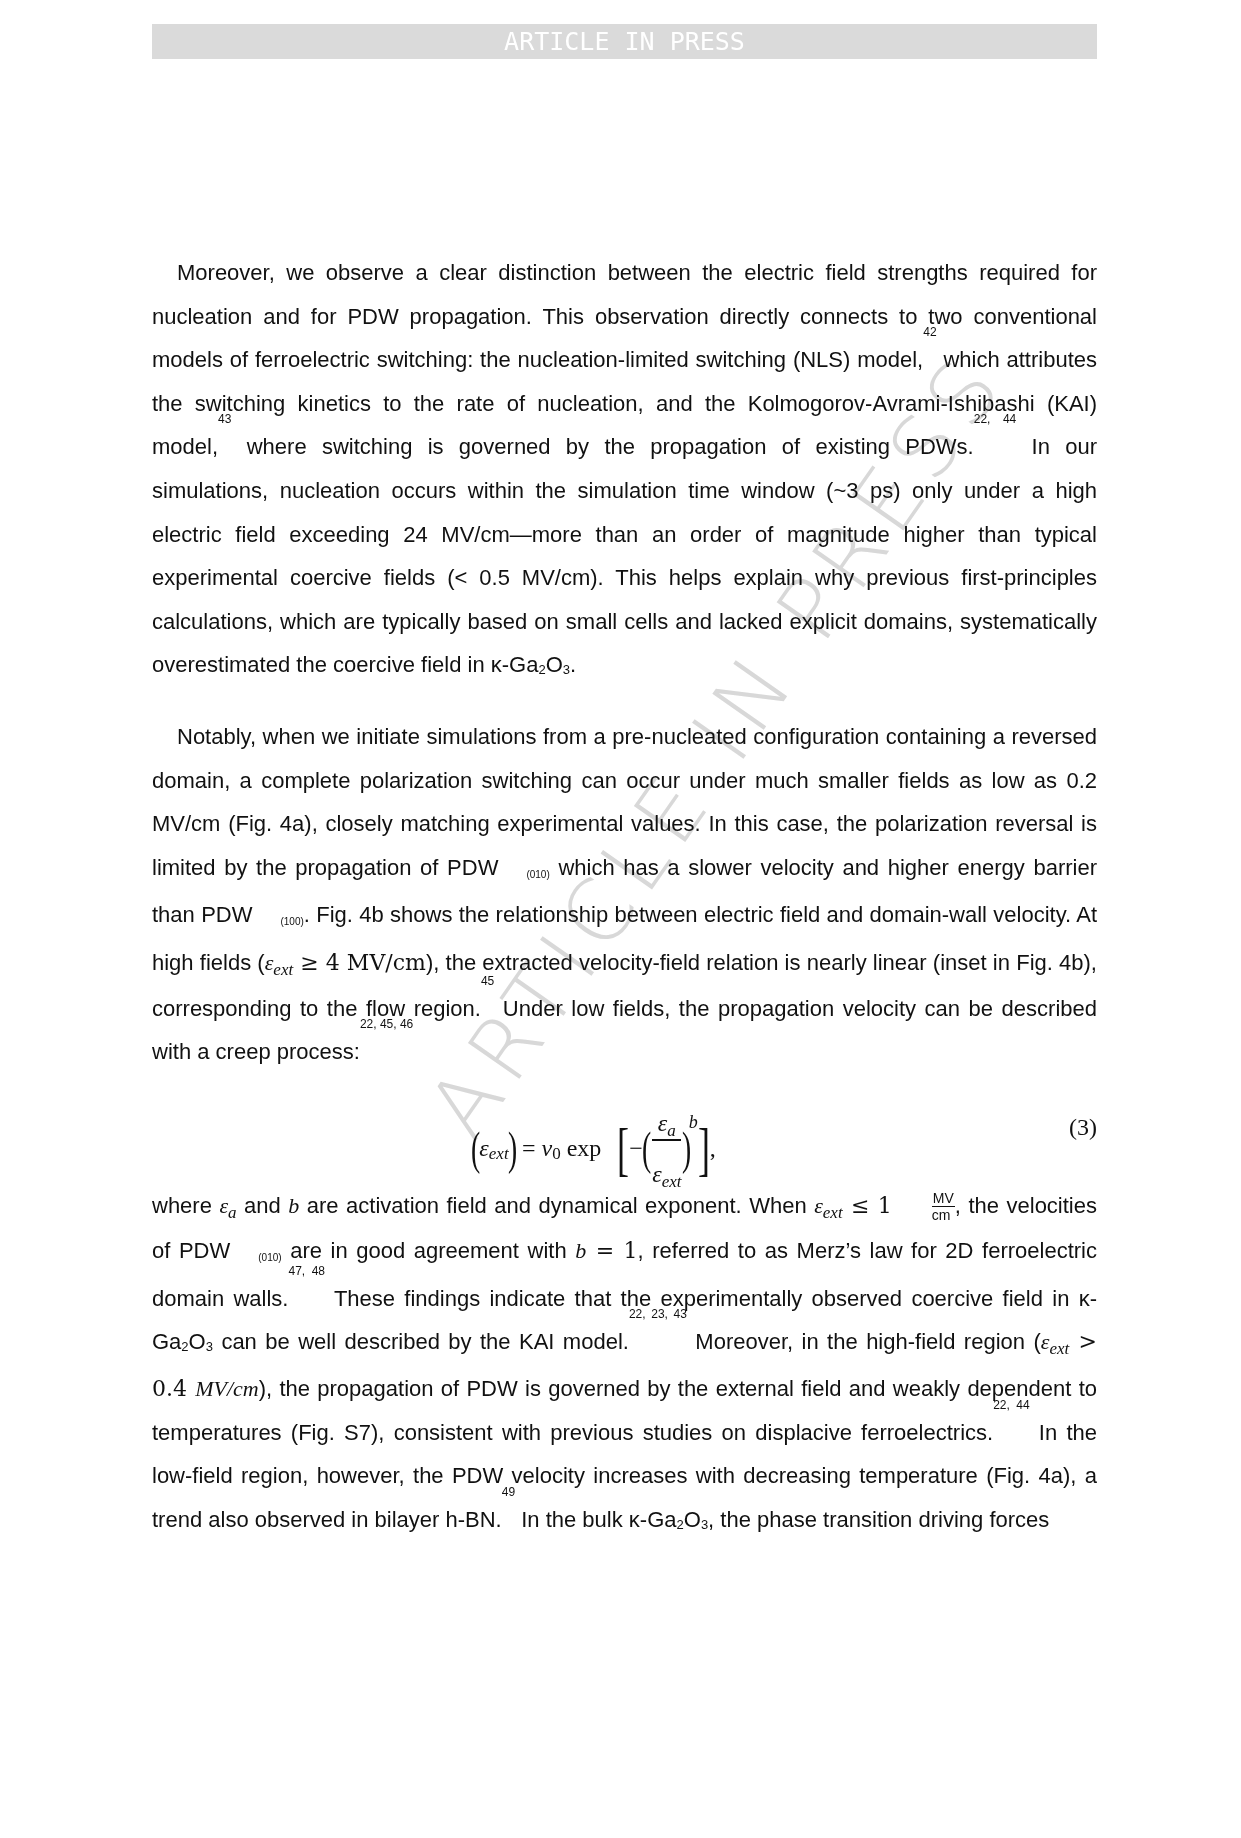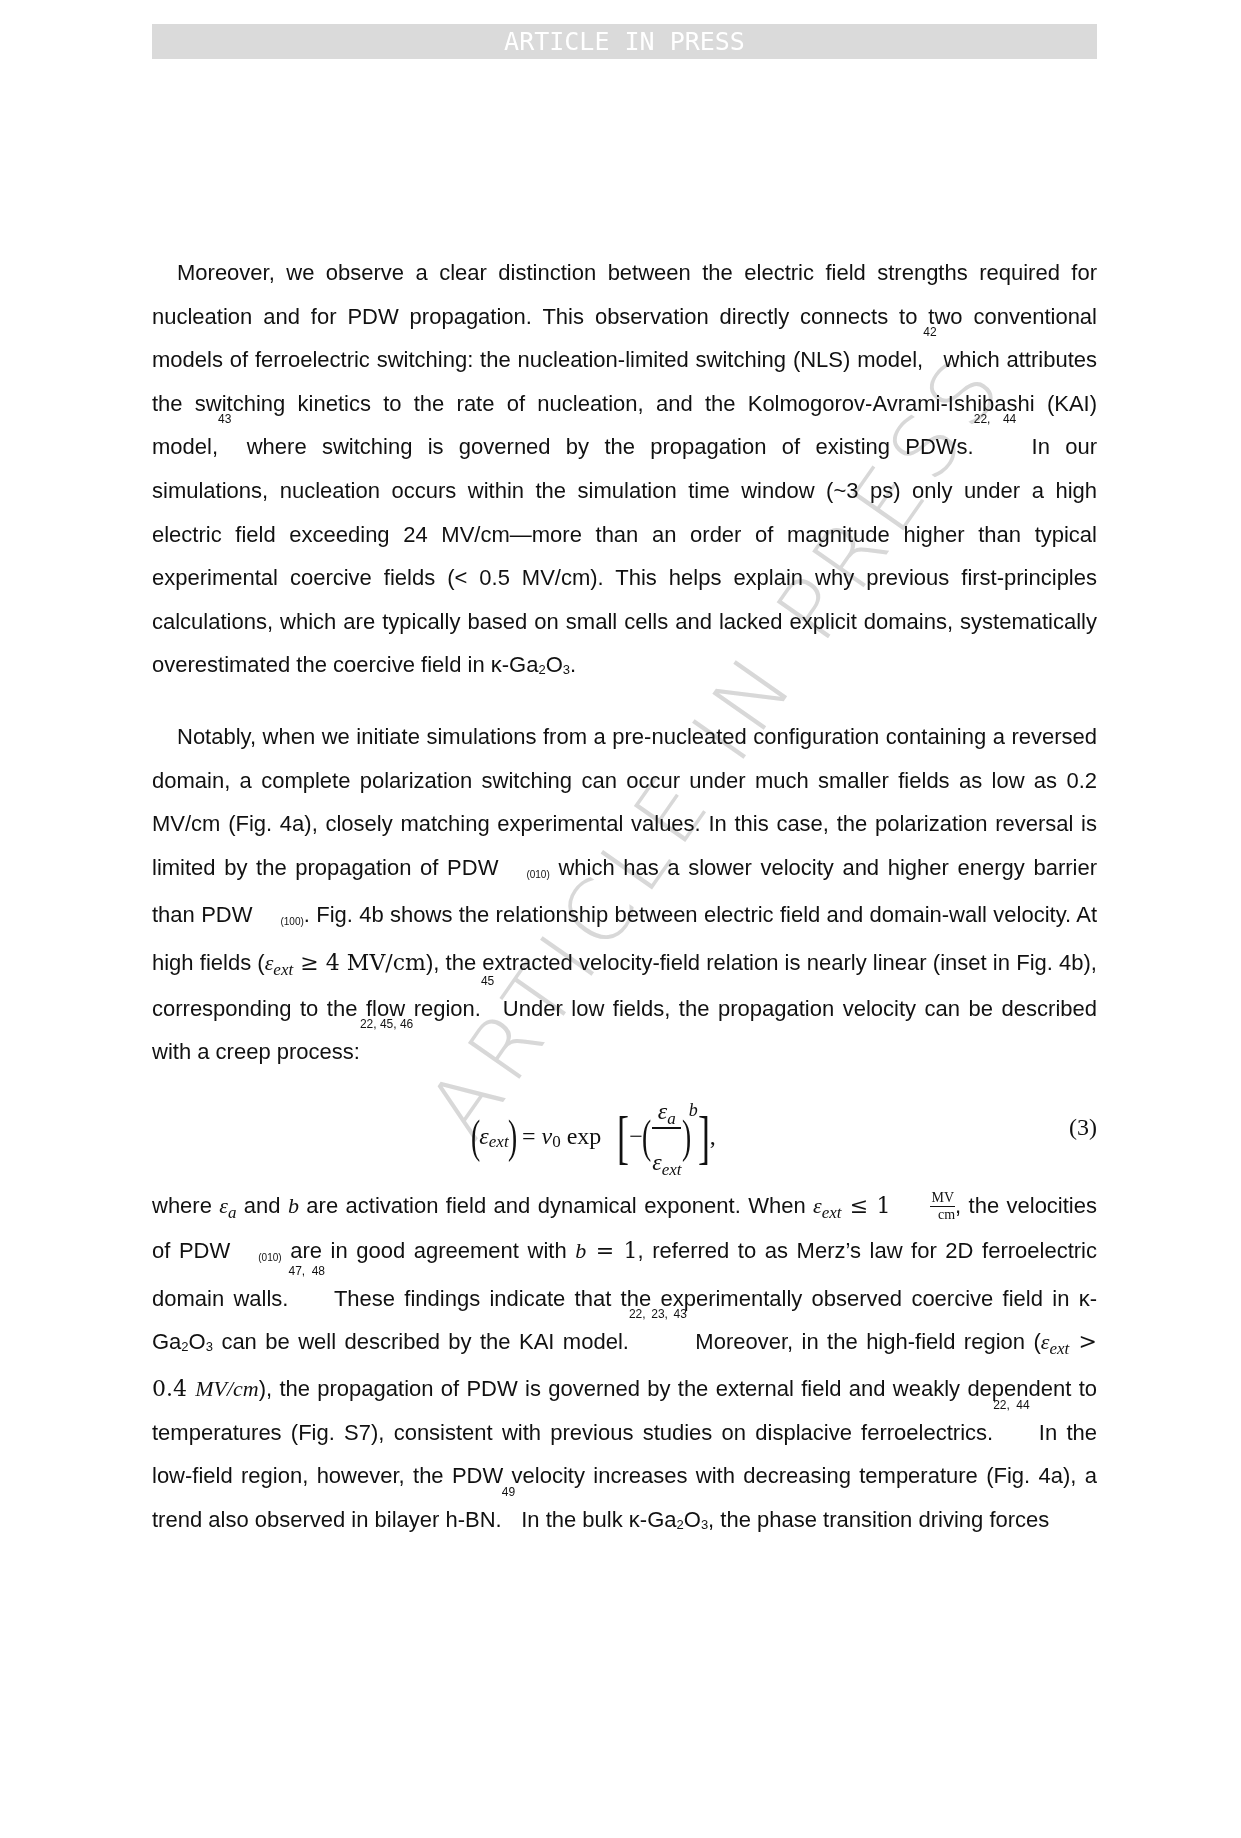--- a/index.html
+++ b/index.html
@@ -17,28 +17,28 @@
   .content { position:absolute; left:152px; top:251px; width:945px; }
   .para { font-size:22px; line-height:43.6px; text-align:justify; margin:0; }
   .para .indent { display:inline-block; width:25px; }
   .p2 { margin-top:25px; }
   sup { font-size:12px; vertical-align:top; position:relative; top:-6px; line-height:0; }
   .sub { font-size:10px; vertical-align:baseline; position:relative; top:3px;padding-left:28px; }
   .chem { font-size:13px; position:relative; top:2px; }
   .math { font-family:"DejaVu Serif", "Liberation Serif", serif; font-style:normal; }
   .mi { font-family:"Liberation Serif", serif; font-style:italic; }
   .msub { font-family:"Liberation Serif", serif; font-style:italic; font-size:17px; position:relative; top:5px; }
-  .frac { display:inline-block; vertical-align:middle; text-align:right; line-height:1; font-family:Liberation Serif, serif; font-size:14px;margin-left:40px; }
+  .frac { display:inline-block; vertical-align:middle; text-align:left; line-height:1; font-family:Liberation Sans, sans-serif; font-size:14px;margin-left:40px; }
   .frac .num { display:block; border-bottom:1px solid #111; padding:0 1px 1px; }
   .frac .den { display:block; padding-top:1px; }
   .equation { position:relative; height:110px; margin:0; }
   .eq-body { position:absolute; left:320px; top:24px; font-family:"Liberation Serif", serif; font-size:24px; white-space:nowrap; display:flex; align-items:center; }
   .eq-body .bracket { font-size:60px; line-height:1; font-weight:100; transform:scaleX(0.6); display:inline-block; margin:0 -4px; }
   .eq-body .paren { font-size:46px; line-height:1; font-weight:100; transform:scaleX(0.6); display:inline-block; margin:0 -4px; }
-  .eq-frac { display:inline-block; text-align:center; vertical-align:middle; margin:0 2px; }
+  .eq-frac { display:inline-block; text-align:center; vertical-align:middle; margin:12px 2px; }
   .eq-frac .num { display:block; border-bottom:2px solid #111; padding:0 3px 2px; font-style:italic; }
   .eq-frac .den { display:block; padding-top:20px; font-style:italic; }
   .eq-sup { font-style:italic; font-size:18px; position:relative; top:-26px; margin-left:-2px; }
   .eq-num { position:absolute; right:0; top:40px; font-family:"Liberation Serif", serif; font-size:24px; }
   b { font-weight:normal; }
 </style>
 </head>
 <body>
 
 <div class="banner"><span>ARTICLE IN PRESS</span></div>

